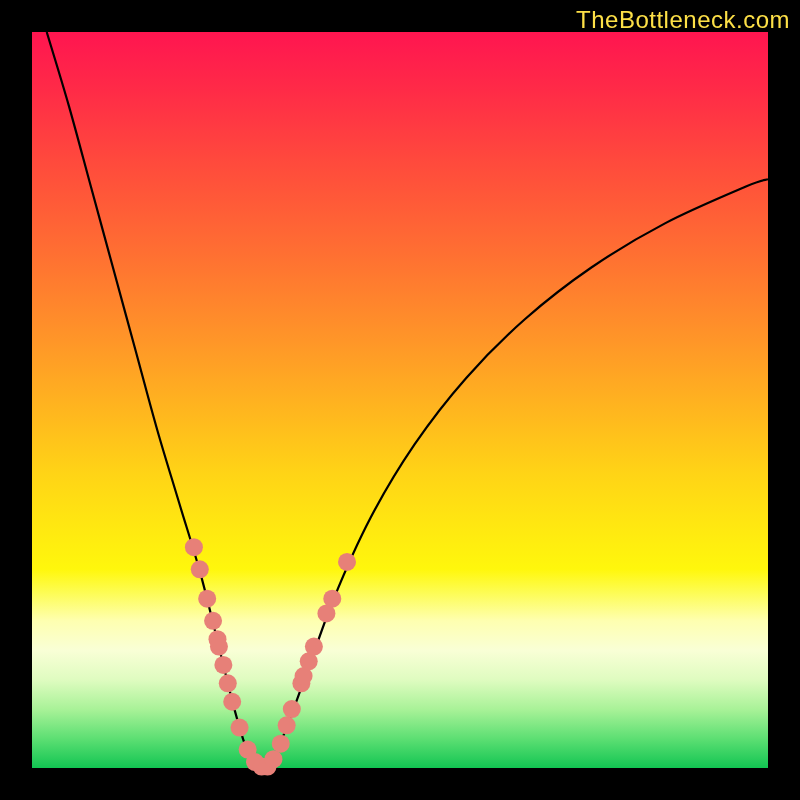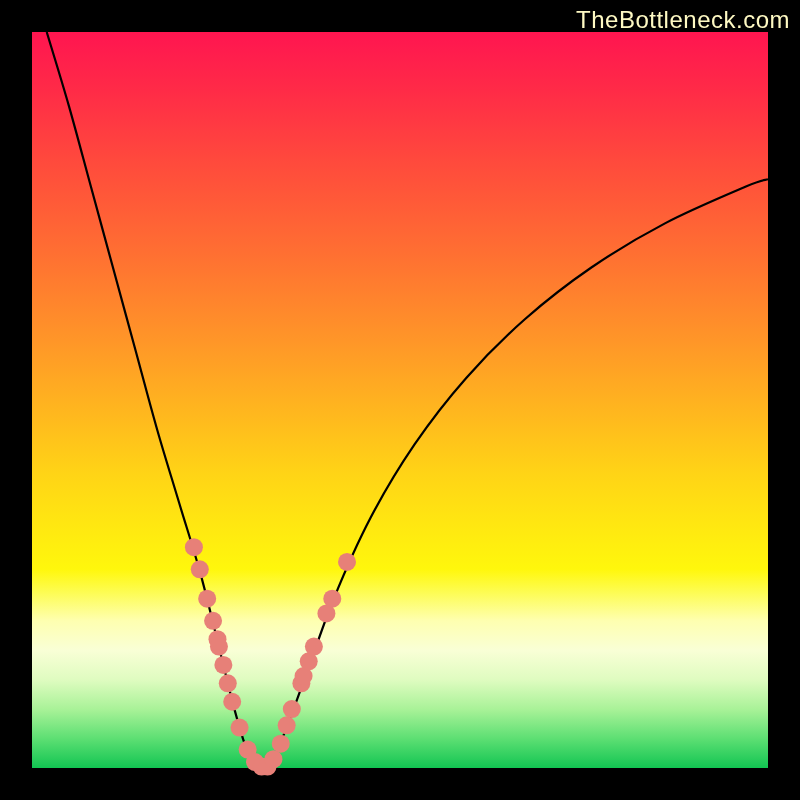--- a/index.html
+++ b/index.html
@@ -40,21 +40,21 @@
       #f9ffd6 84%,
       #dffcc0 88%,
       #a9f298 92%,
       #5ddf73 96%,
       #12c552 100%);
   }
   .watermark {
     position: absolute;
     top: 6px;
     right: 10px;
-    color: #fef9c3;
+    color: #fde047;
     font-size: 24px;
     font-weight: 500;
     letter-spacing: 0.5px;
     user-select: none;
   }
   svg.curve {
     position: absolute;
     left: 0;
     top: 0;
     width: 736px;

